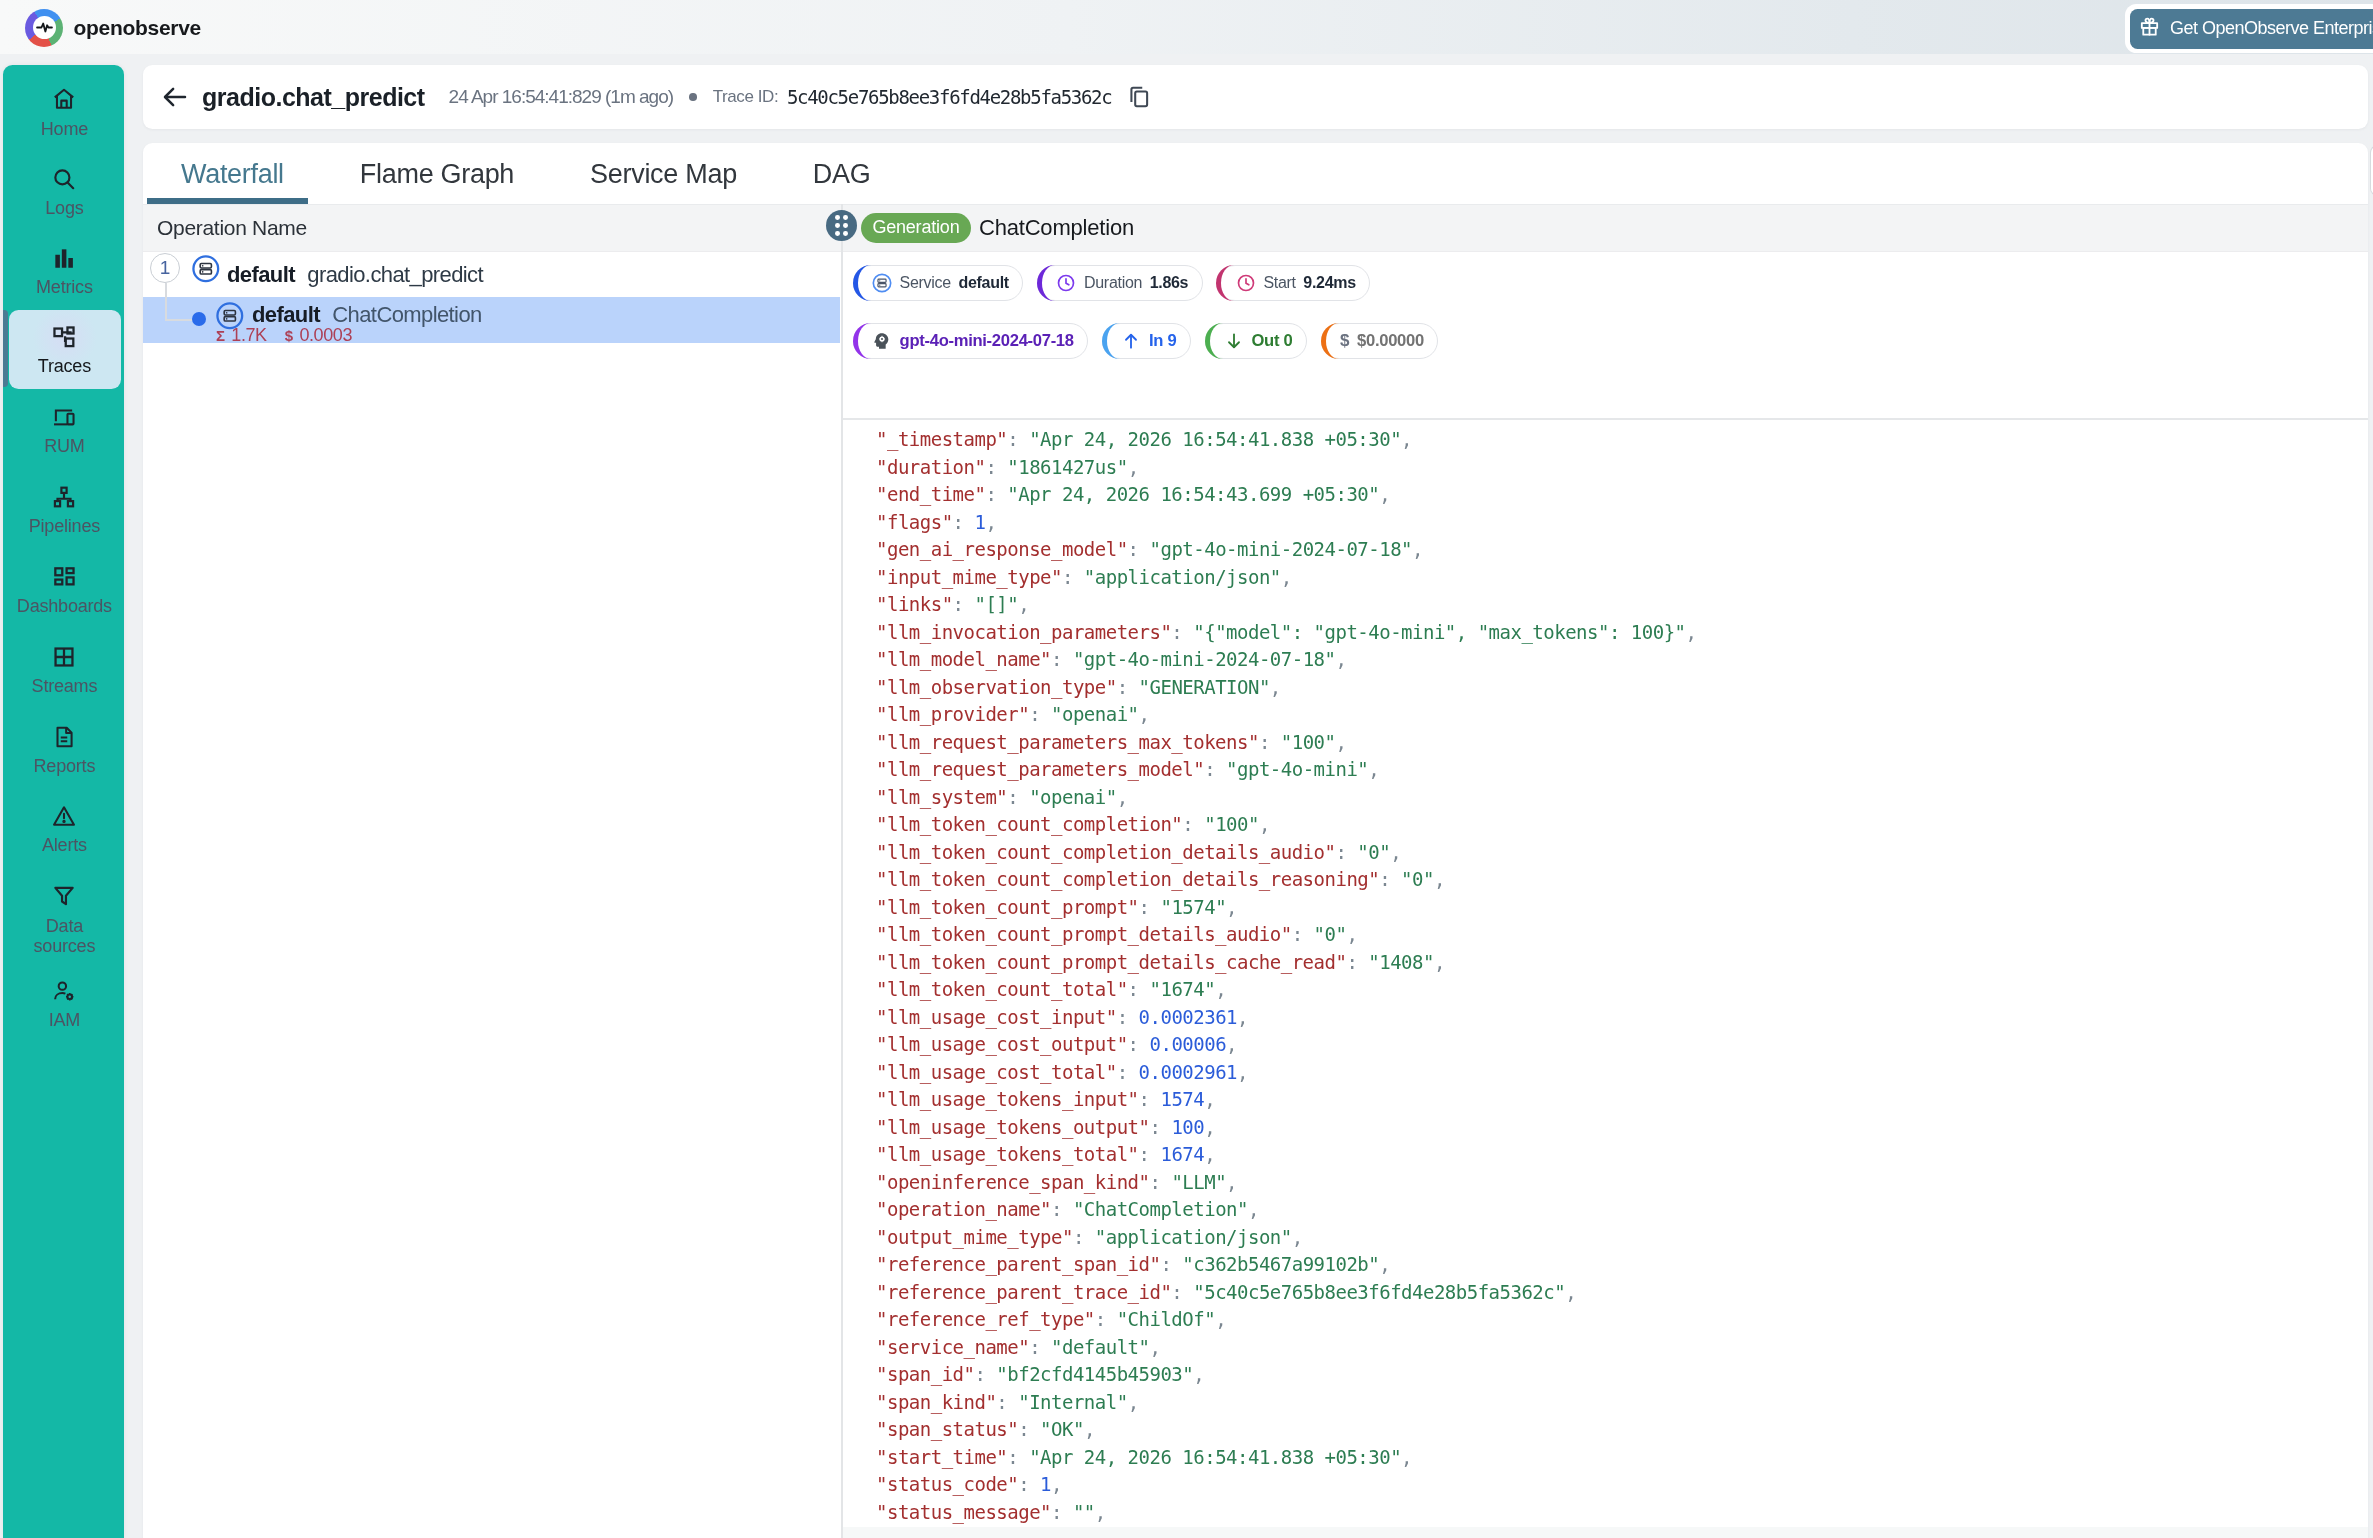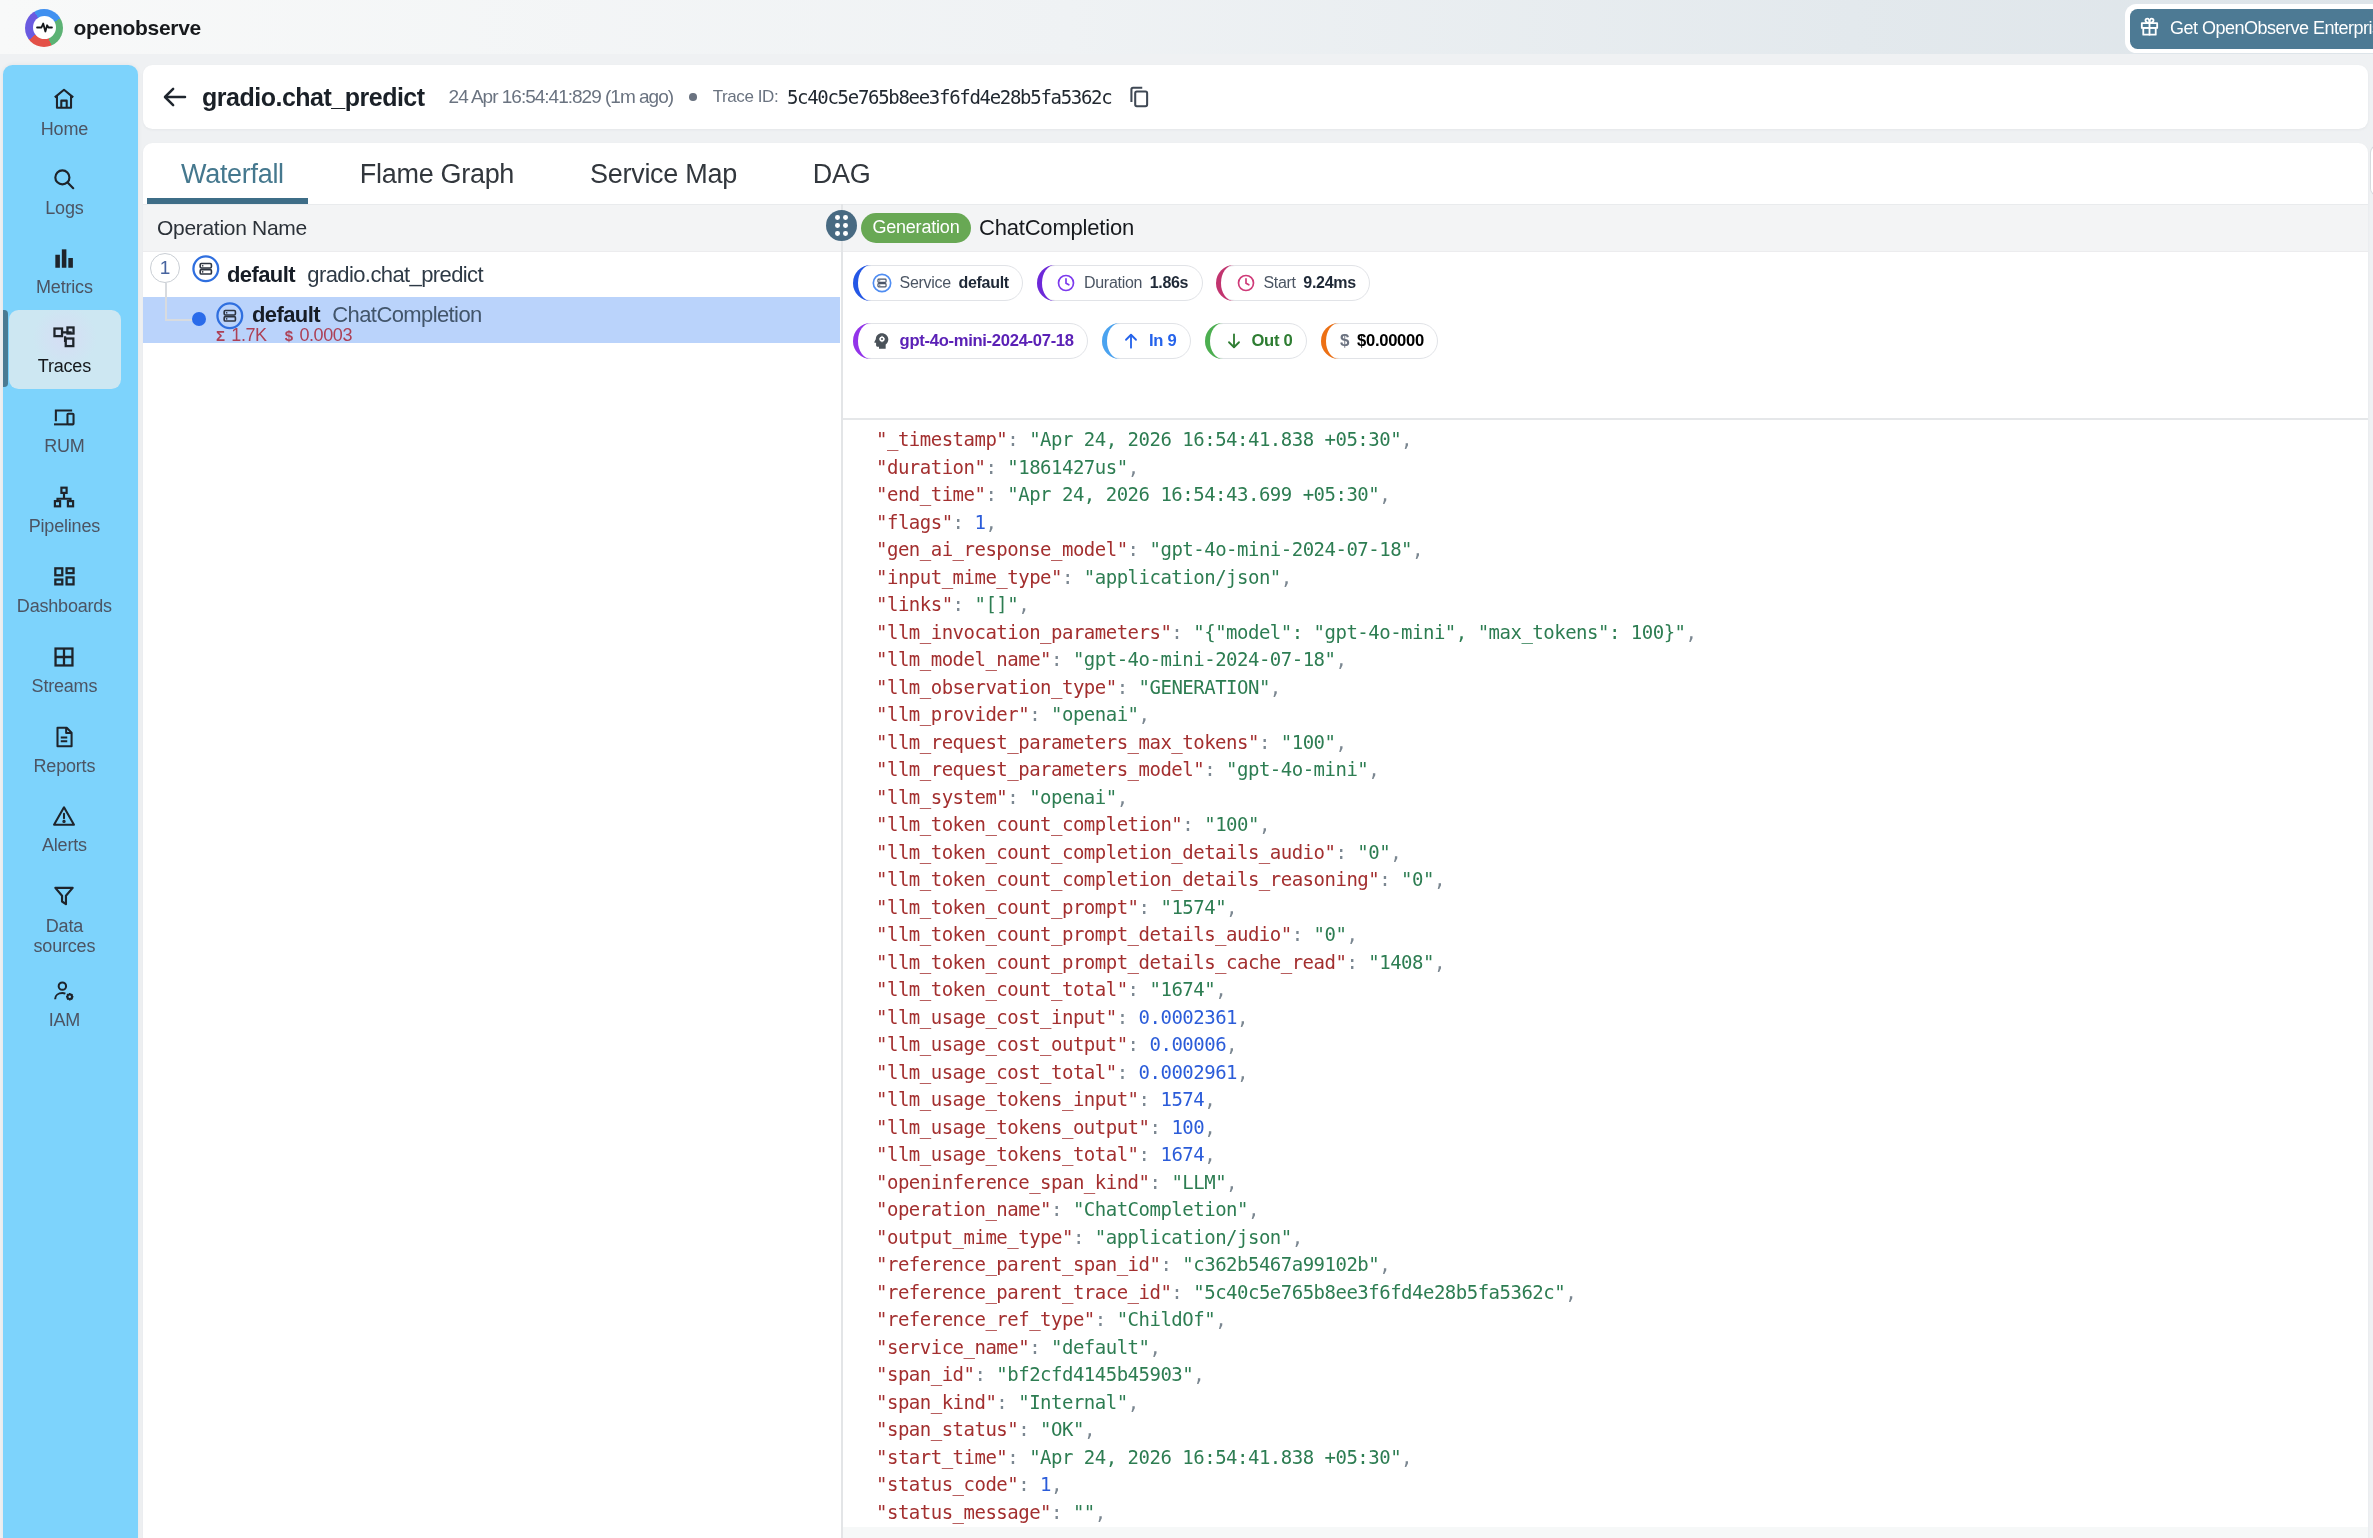--- a/index.html
+++ b/index.html
@@ -16,21 +16,21 @@
   .logo-ring .logo-core { position:absolute; left:7.6px; top:7.6px; width:23px; height:23px; background:#fff; border-radius:50%;
     display:flex; align-items:center; justify-content:center; }
   .brand-name { font-size:21px; font-weight:800; letter-spacing:-0.3px; color:#17191c; }
   .ent-wrap { position:absolute; right:0; top:3.8px; width:249px; height:49px; background:#fff; border-radius:11.4px 0 0 11.4px; }
   .ent-btn { position:absolute; left:4.8px; top:4.8px; width:258px; height:40px; background:#4d7a94; color:#fff;
     border:none; border-radius:7.6px; display:flex; align-items:center; gap:8.6px; padding:0 0 0 8.6px;
     font-size:18px; font-family:inherit; font-weight:400; letter-spacing:-0.5px; cursor:pointer; }
   .ent-btn span { white-space:nowrap; }
 
   
-  .sidebar { position:absolute; left:2.9px; top:65px; width:135px; height:1474px; background:#7dd3fc;
+  .sidebar { position:absolute; left:2.9px; top:65px; width:121px; height:1474px; background:#14b8a6;
     border-radius:9.5px 9.5px 0 0; box-shadow:0 0 4.8px rgba(30,40,50,.06); }
   .side-item { position:absolute; left:0; width:123px; height:78px; display:flex; flex-direction:column;
     align-items:center; justify-content:center; gap:6.7px; cursor:pointer; }
   .side-item .s-icon { width:26px; height:26px; color:#1e242b; display:flex; }
   .side-item .s-label { font-size:18px; letter-spacing:-0.2px; color:#4c5463; line-height:20px; text-align:center; }
   .side-item.active .s-label { color:#15181c; }
   .side-hl { position:absolute; left:5.7px; top:245px; width:112px; height:79px; background:#cde7f2; border-radius:9.5px;
     background-image:radial-gradient(circle at 50% 35%, #d6ddf4 0%, rgba(214,221,244,0) 42%); }
   .side-ind { position:absolute; left:0; top:245px; width:4.8px; height:77px; background:#4a7b93; border-radius:0 3.8px 3.8px 0; }
 
@@ -441,21 +441,21 @@
         <span class="c-icon" style="color: rgb(46, 125, 50);">
           <svg width="20" height="20" viewBox="0 0 24 24" fill="none" stroke="currentColor" stroke-width="2.2" stroke-linecap="round" stroke-linejoin="round">
             <path d="M12 4v15"></path>
             <path d="m6 13.5 6 6 6-6"></path>
           </svg>
         </span>
         <span class="c-solo" style="color: rgb(46, 125, 50);">Out 0</span>
       </div>
       <div class="chip" style="--ac: #ed7014;">
         <span class="c-dollar">$</span>
-        <span class="c-solo" style="color: #000000;">$0.00000</span>
+        <span class="c-solo" style="color: #737373;">$0.00000</span>
       </div>
     </div>
 
   <div class="h-divider"></div>
 
   <div class="attrs" id="attrs"><div class="ln"><span class="j-k">"_timestamp"</span><span class="j-p">: </span><span class="j-s">"Apr 24, 2026 16:54:41.838 +05:30"</span><span class="j-p">,</span></div><div class="ln"><span class="j-k">"duration"</span><span class="j-p">: </span><span class="j-s">"1861427us"</span><span class="j-p">,</span></div><div class="ln"><span class="j-k">"end_time"</span><span class="j-p">: </span><span class="j-s">"Apr 24, 2026 16:54:43.699 +05:30"</span><span class="j-p">,</span></div><div class="ln"><span class="j-k">"flags"</span><span class="j-p">: </span><span class="j-n">1</span><span class="j-p">,</span></div><div class="ln"><span class="j-k">"gen_ai_response_model"</span><span class="j-p">: </span><span class="j-s">"gpt-4o-mini-2024-07-18"</span><span class="j-p">,</span></div><div class="ln"><span class="j-k">"input_mime_type"</span><span class="j-p">: </span><span class="j-s">"application/json"</span><span class="j-p">,</span></div><div class="ln"><span class="j-k">"links"</span><span class="j-p">: </span><span class="j-s">"[]"</span><span class="j-p">,</span></div><div class="ln"><span class="j-k">"llm_invocation_parameters"</span><span class="j-p">: </span><span class="j-s">"{"model": "gpt-4o-mini", "max_tokens": 100}"</span><span class="j-p">,</span></div><div class="ln"><span class="j-k">"llm_model_name"</span><span class="j-p">: </span><span class="j-s">"gpt-4o-mini-2024-07-18"</span><span class="j-p">,</span></div><div class="ln"><span class="j-k">"llm_observation_type"</span><span class="j-p">: </span><span class="j-s">"GENERATION"</span><span class="j-p">,</span></div><div class="ln"><span class="j-k">"llm_provider"</span><span class="j-p">: </span><span class="j-s">"openai"</span><span class="j-p">,</span></div><div class="ln"><span class="j-k">"llm_request_parameters_max_tokens"</span><span class="j-p">: </span><span class="j-s">"100"</span><span class="j-p">,</span></div><div class="ln"><span class="j-k">"llm_request_parameters_model"</span><span class="j-p">: </span><span class="j-s">"gpt-4o-mini"</span><span class="j-p">,</span></div><div class="ln"><span class="j-k">"llm_system"</span><span class="j-p">: </span><span class="j-s">"openai"</span><span class="j-p">,</span></div><div class="ln"><span class="j-k">"llm_token_count_completion"</span><span class="j-p">: </span><span class="j-s">"100"</span><span class="j-p">,</span></div><div class="ln"><span class="j-k">"llm_token_count_completion_details_audio"</span><span class="j-p">: </span><span class="j-s">"0"</span><span class="j-p">,</span></div><div class="ln"><span class="j-k">"llm_token_count_completion_details_reasoning"</span><span class="j-p">: </span><span class="j-s">"0"</span><span class="j-p">,</span></div><div class="ln"><span class="j-k">"llm_token_count_prompt"</span><span class="j-p">: </span><span class="j-s">"1574"</span><span class="j-p">,</span></div><div class="ln"><span class="j-k">"llm_token_count_prompt_details_audio"</span><span class="j-p">: </span><span class="j-s">"0"</span><span class="j-p">,</span></div><div class="ln"><span class="j-k">"llm_token_count_prompt_details_cache_read"</span><span class="j-p">: </span><span class="j-s">"1408"</span><span class="j-p">,</span></div><div class="ln"><span class="j-k">"llm_token_count_total"</span><span class="j-p">: </span><span class="j-s">"1674"</span><span class="j-p">,</span></div><div class="ln"><span class="j-k">"llm_usage_cost_input"</span><span class="j-p">: </span><span class="j-n">0.0002361</span><span class="j-p">,</span></div><div class="ln"><span class="j-k">"llm_usage_cost_output"</span><span class="j-p">: </span><span class="j-n">0.00006</span><span class="j-p">,</span></div><div class="ln"><span class="j-k">"llm_usage_cost_total"</span><span class="j-p">: </span><span class="j-n">0.0002961</span><span class="j-p">,</span></div><div class="ln"><span class="j-k">"llm_usage_tokens_input"</span><span class="j-p">: </span><span class="j-n">1574</span><span class="j-p">,</span></div><div class="ln"><span class="j-k">"llm_usage_tokens_output"</span><span class="j-p">: </span><span class="j-n">100</span><span class="j-p">,</span></div><div class="ln"><span class="j-k">"llm_usage_tokens_total"</span><span class="j-p">: </span><span class="j-n">1674</span><span class="j-p">,</span></div><div class="ln"><span class="j-k">"openinference_span_kind"</span><span class="j-p">: </span><span class="j-s">"LLM"</span><span class="j-p">,</span></div><div class="ln"><span class="j-k">"operation_name"</span><span class="j-p">: </span><span class="j-s">"ChatCompletion"</span><span class="j-p">,</span></div><div class="ln"><span class="j-k">"output_mime_type"</span><span class="j-p">: </span><span class="j-s">"application/json"</span><span class="j-p">,</span></div><div class="ln"><span class="j-k">"reference_parent_span_id"</span><span class="j-p">: </span><span class="j-s">"c362b5467a99102b"</span><span class="j-p">,</span></div><div class="ln"><span class="j-k">"reference_parent_trace_id"</span><span class="j-p">: </span><span class="j-s">"5c40c5e765b8ee3f6fd4e28b5fa5362c"</span><span class="j-p">,</span></div><div class="ln"><span class="j-k">"reference_ref_type"</span><span class="j-p">: </span><span class="j-s">"ChildOf"</span><span class="j-p">,</span></div><div class="ln"><span class="j-k">"service_name"</span><span class="j-p">: </span><span class="j-s">"default"</span><span class="j-p">,</span></div><div class="ln"><span class="j-k">"span_id"</span><span class="j-p">: </span><span class="j-s">"bf2cfd4145b45903"</span><span class="j-p">,</span></div><div class="ln"><span class="j-k">"span_kind"</span><span class="j-p">: </span><span class="j-s">"Internal"</span><span class="j-p">,</span></div><div class="ln"><span class="j-k">"span_status"</span><span class="j-p">: </span><span class="j-s">"OK"</span><span class="j-p">,</span></div><div class="ln"><span class="j-k">"start_time"</span><span class="j-p">: </span><span class="j-s">"Apr 24, 2026 16:54:41.838 +05:30"</span><span class="j-p">,</span></div><div class="ln"><span class="j-k">"status_code"</span><span class="j-p">: </span><span class="j-n">1</span><span class="j-p">,</span></div><div class="ln"><span class="j-k">"status_message"</span><span class="j-p">: </span><span class="j-s">""</span><span class="j-p">,</span></div></div>
   <div class="attrs-foot"></div>
 
 </div>
 

